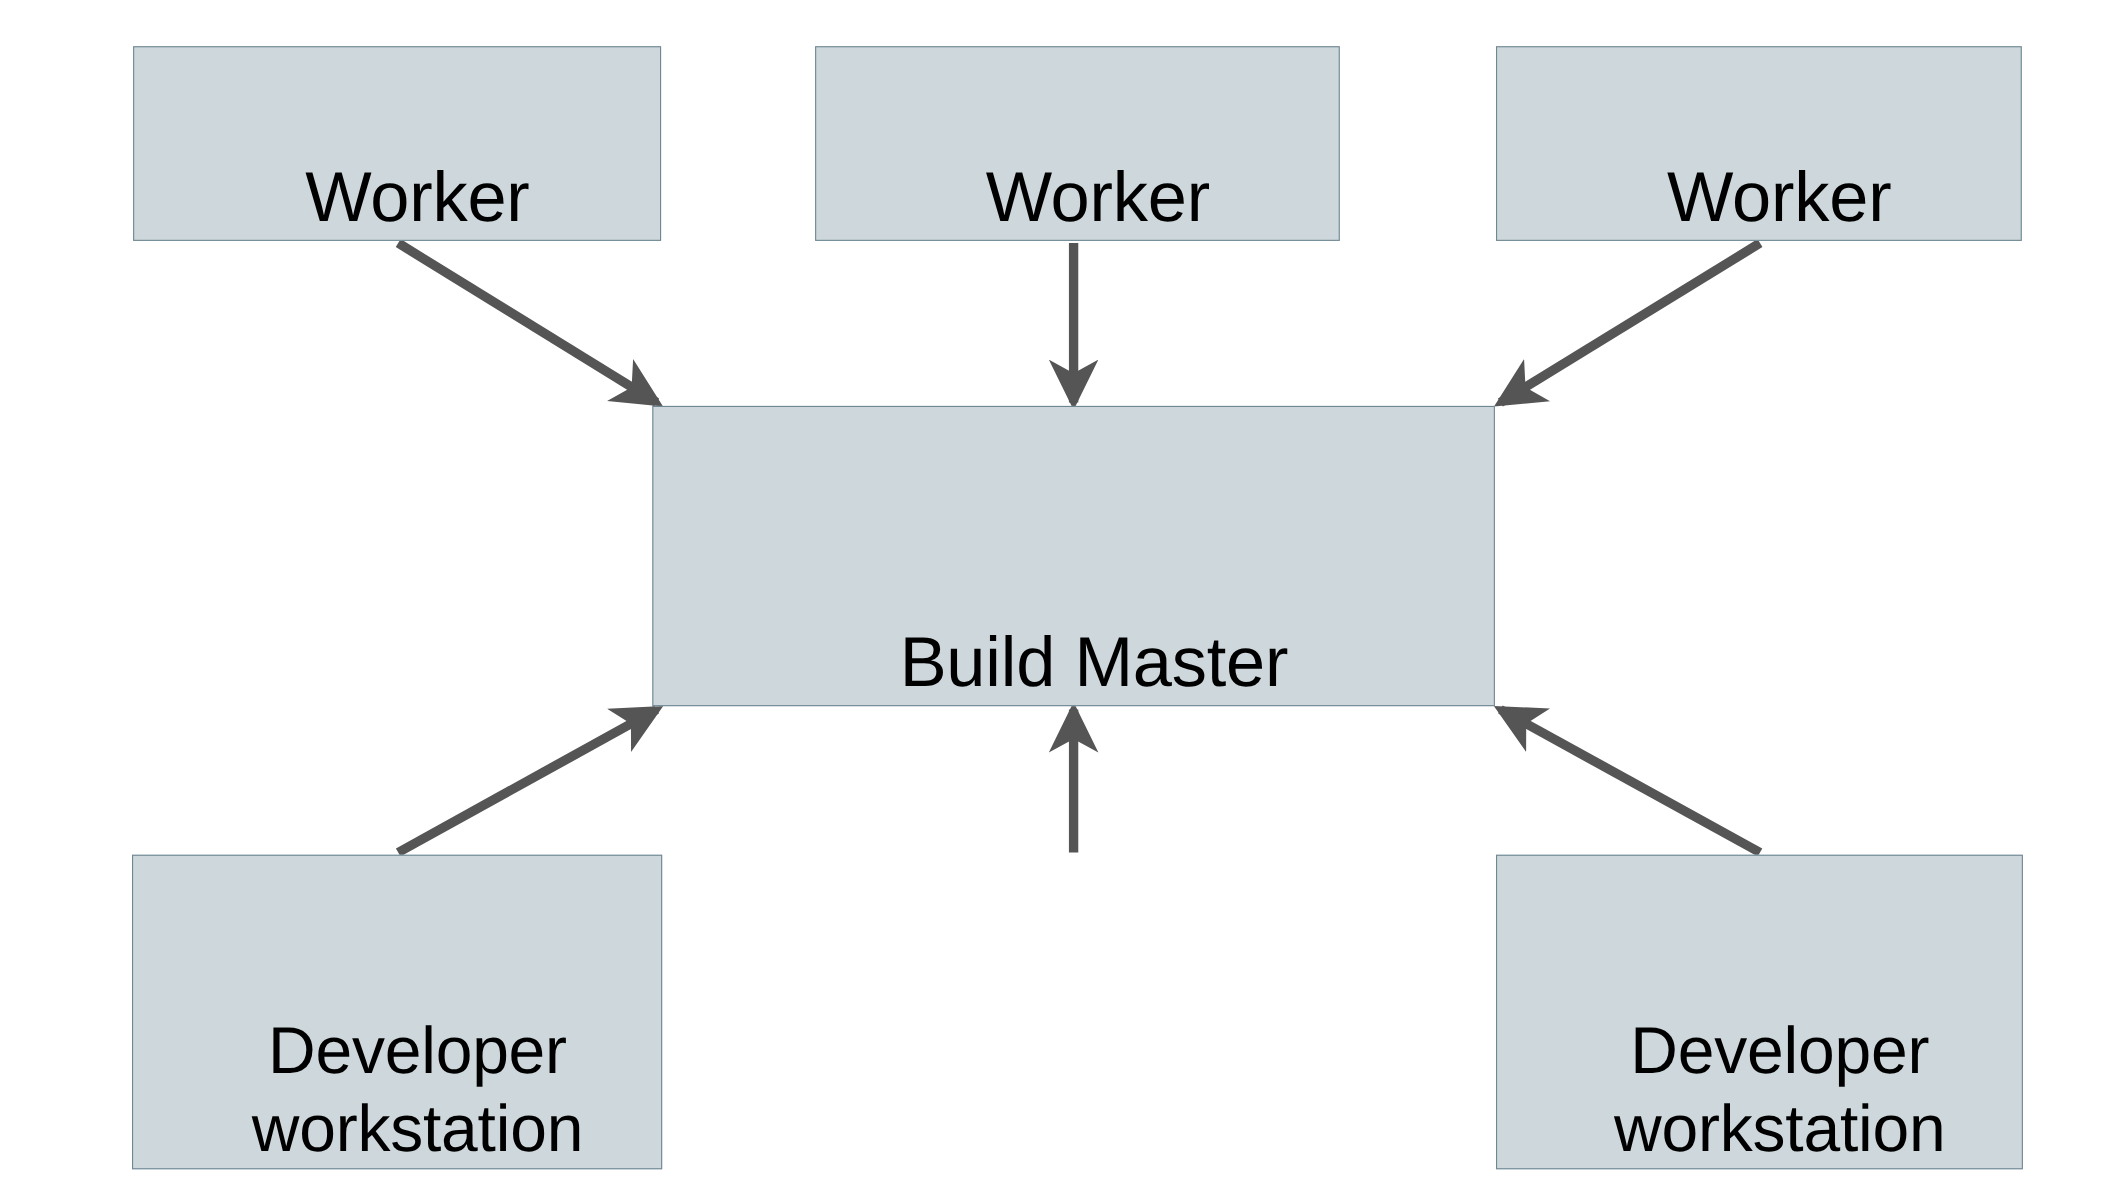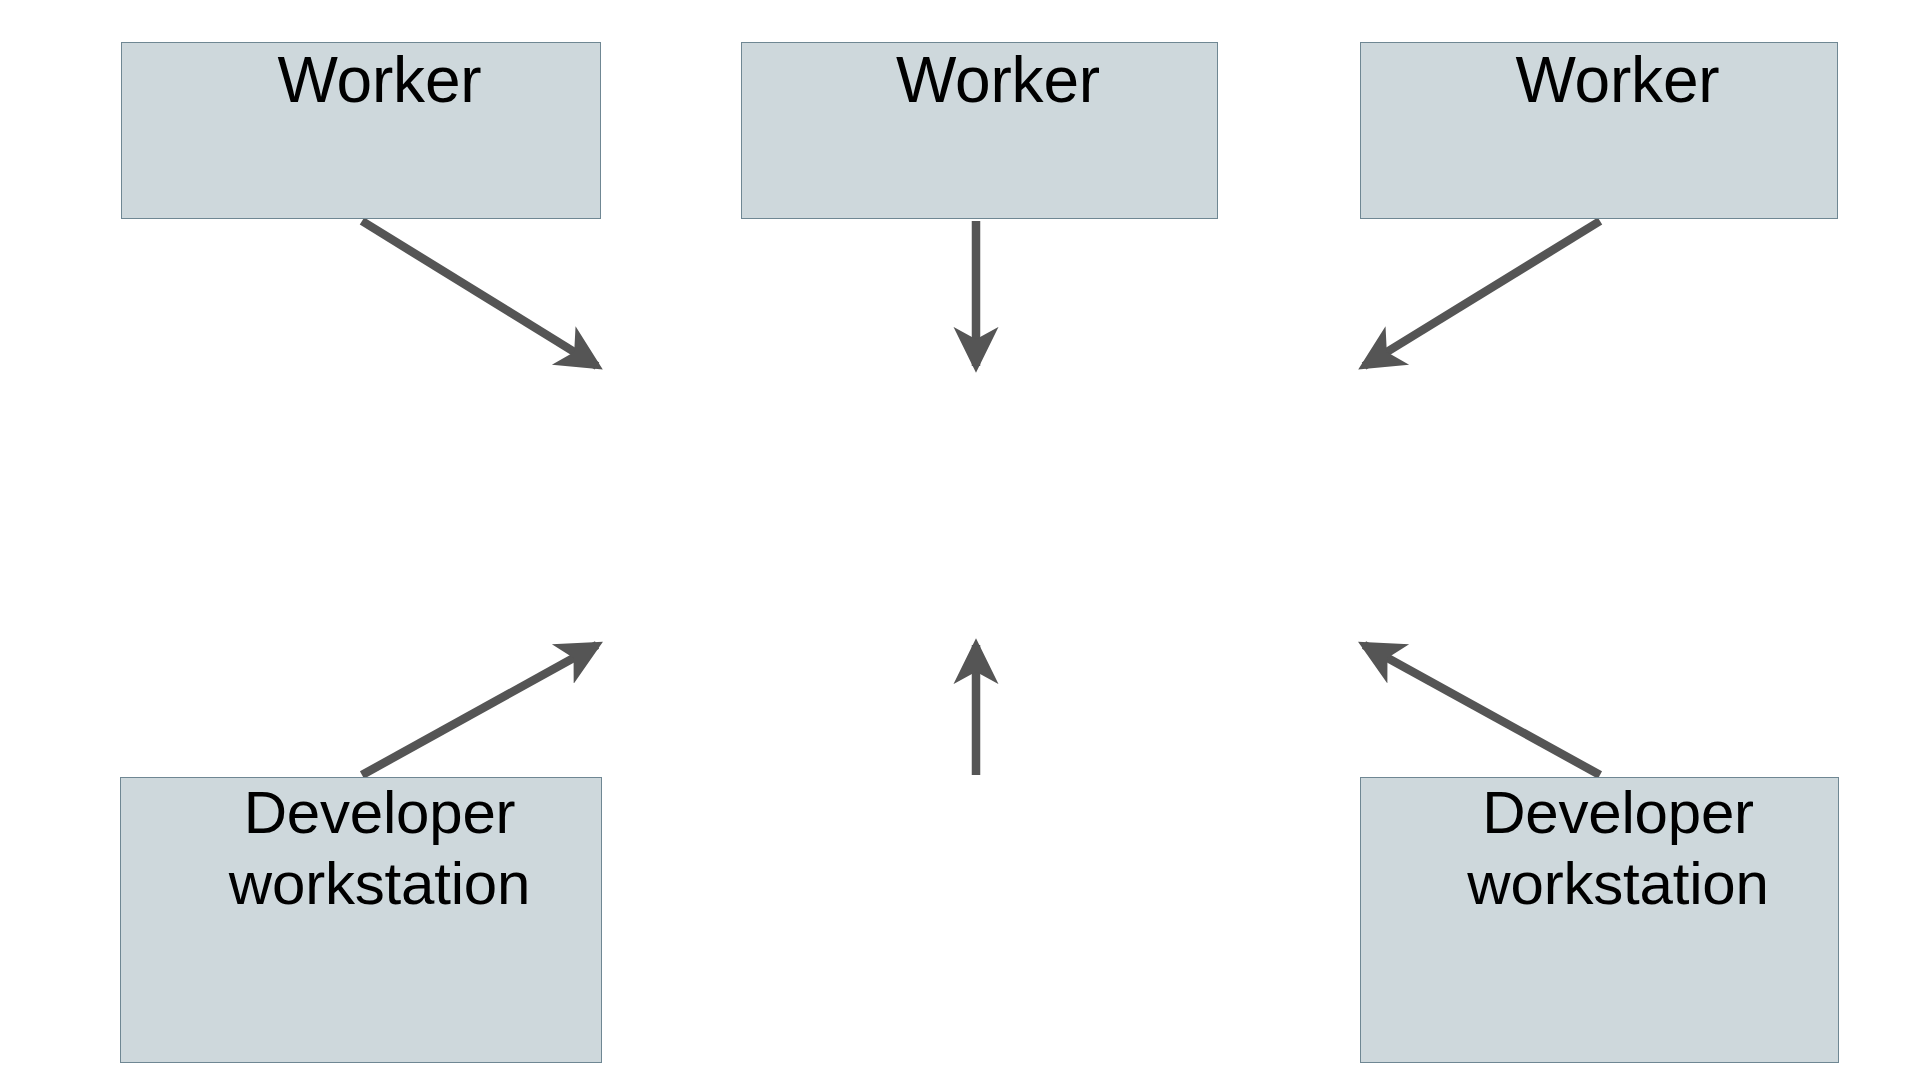--- a/index.html
+++ b/index.html
@@ -23,21 +23,21 @@
     width: 1910px;
     height: 1090px;
     pointer-events: none;
   }
   .node {
     position: absolute;
     box-sizing: border-box;
     background: #ced8dc;
     border: 1.6px solid #6f8793;
     display: flex;
-    align-items: flex-start;
+    align-items: flex-end;
     justify-content: center;
     text-align: center;
     padding-left: 37px;
   }
   .node-label {
     color: #000000;
     font-family: "Liberation Sans", sans-serif;
     font-weight: 400;
     line-height: 1.18;
     white-space: pre-line;
@@ -72,20 +72,23 @@
   </div>
 
   <div class="node" style="left: 741px; top: 42px; width: 477px; height: 177px; background: rgb(206, 216, 220); border-color: rgb(111, 135, 147);">
     <span class="node-label size-lg">Worker</span>
   </div>
 
   <div class="node" style="left: 1360px; top: 42px; width: 478px; height: 177px; background: rgb(206, 216, 220); border-color: rgb(111, 135, 147);">
     <span class="node-label size-lg">Worker</span>
   </div>
 
+  <div class="node" style="left: 593px; top: 369px; width: 766px; height: 273px; background: rgb(206, 216, 220); border-color: rgb(111, 135, 147);">
+    <span class="node-label size-lg">Build Master</span>
+  </div>
 
   <div class="node" style="left: 120px; top: 777px; width: 482px; height: 286px; background: rgb(206, 216, 220); border-color: rgb(111, 135, 147);">
     <span class="node-label size-md">Developer
 workstation</span>
   </div>
 
 
   <div class="node" style="left: 1360px; top: 777px; width: 479px; height: 286px; background: rgb(206, 216, 220); border-color: rgb(111, 135, 147);">
     <span class="node-label size-md">Developer
 workstation</span>

